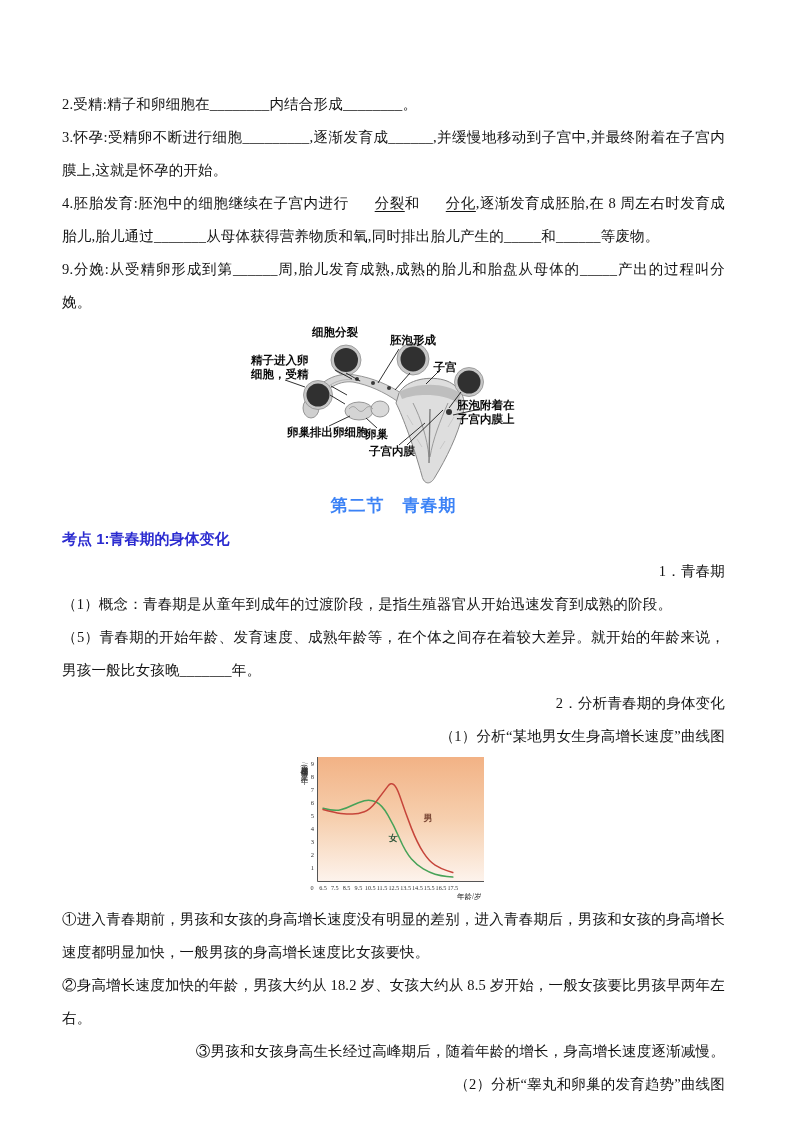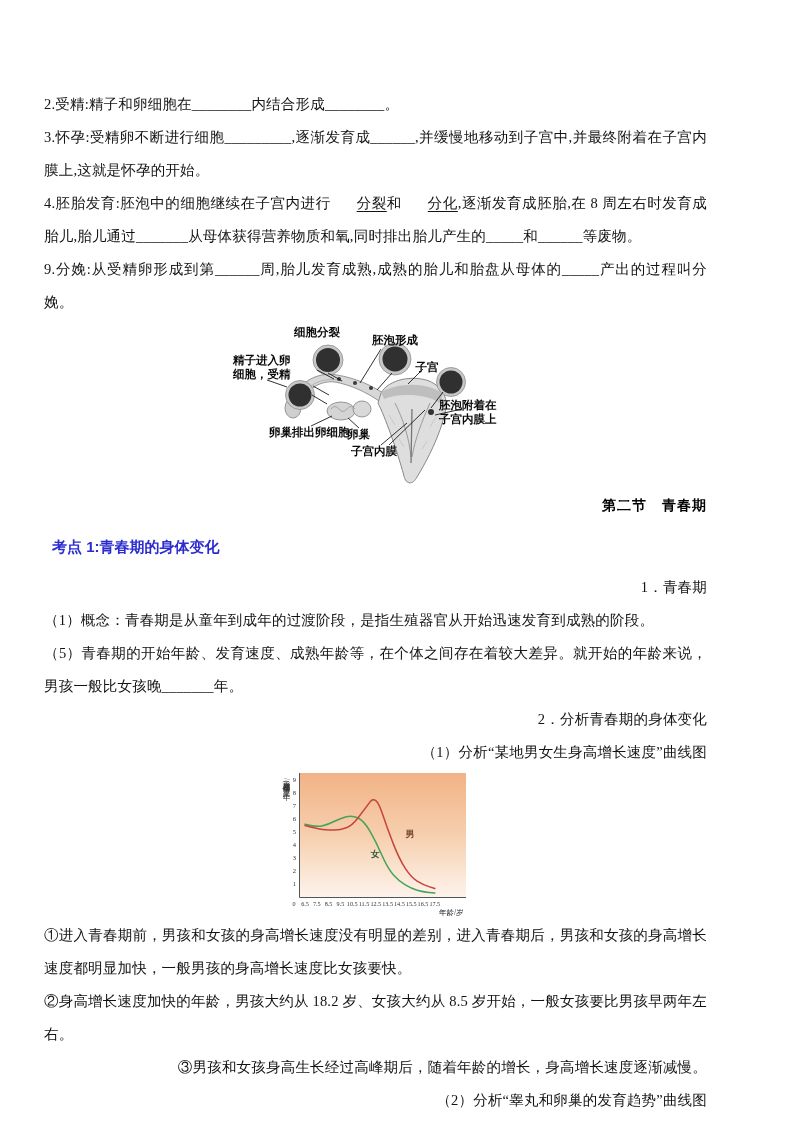--- a/index.html
+++ b/index.html
@@ -1,33 +1,33 @@
 <!DOCTYPE html>
 <html><head>
 <meta charset="utf-8">
 <style>
   html,body{margin:0;padding:0;}
   body{
     width:793px;height:1122px;background:#ffffff;overflow:hidden;
     font-family:"Liberation Serif","DejaVu Serif",serif;
     color:#131313;
   }
-  .content{padding:88px 60px 0 44px;width:663px;}
+  .content{padding:88px 60px 0 62px;width:663px;}
   p.line{
     margin:0;font-size:14.5px;line-height:33px;text-align:justify;
     letter-spacing:0.2px;
   }
   p.noj{text-align:right;}
   .uline{text-decoration:underline;text-underline-offset:3px;margin-left:26px;}
   .sec-title{
-    margin:0;text-align:right;font-family:"Liberation Sans","DejaVu Sans",sans-serif;
-    font-weight:bold;font-size:14px;line-height:33px;letter-spacing:1px;color:#000000;
+    margin:0;text-align:center;font-family:"Liberation Sans","DejaVu Sans",sans-serif;
+    font-weight:bold;font-size:17px;line-height:33px;letter-spacing:1px;color:#3b82f6;
   }
   .kaodian{
-    margin:8px;font-family:"Liberation Sans","DejaVu Sans",sans-serif;
+    margin:0;font-family:"Liberation Sans","DejaVu Sans",sans-serif;
     font-weight:bold;font-size:15px;line-height:33px;color:#2b2bd0;
   }
   
   .diagram-wrap{height:170px;position:relative;}
   .diagram-svg{position:absolute;left:187px;top:0;}
   .dlabel{font-family:"Liberation Serif","DejaVu Serif",serif;font-weight:bold;font-size:11.5px;fill:#0a0a0a;}
   
   .chart-wrap{height:150px;position:relative;}
   .chart-box{position:absolute;left:235px;top:0;width:225px;height:150px;}
   .chart-box svg{position:absolute;left:0;top:0;}

